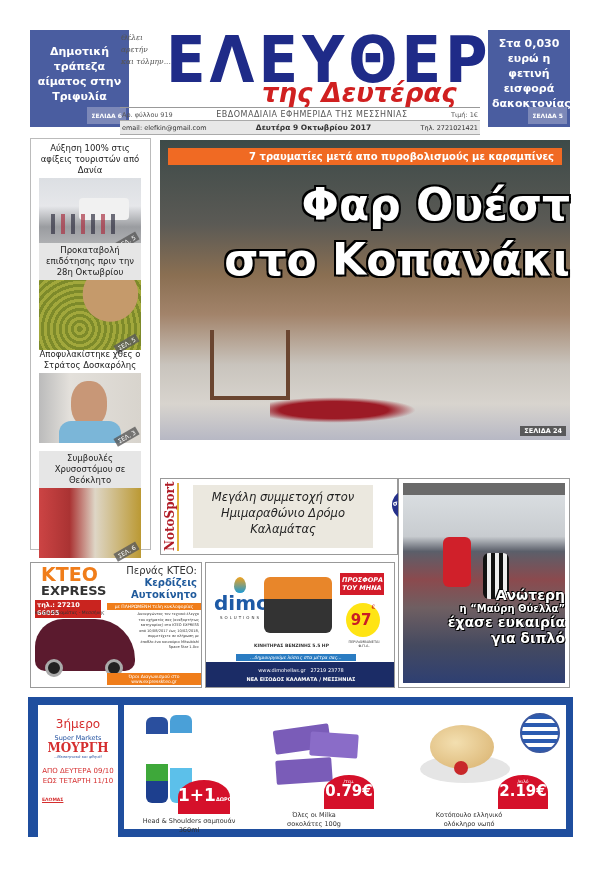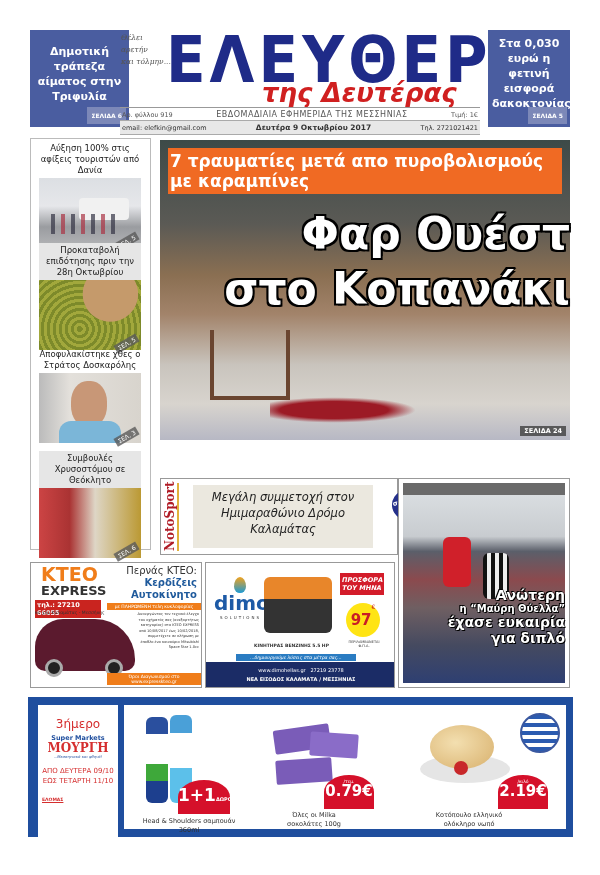--- a/index.html
+++ b/index.html
@@ -12,21 +12,21 @@
   .sub-mast { font-family: "DejaVu Sans", sans-serif; font-style: italic; font-weight: bold; color: #d02020; font-size: 26px; }
   .metaline { font-size: 6.5px; color: #555; display: flex; justify-content: space-between; align-items: center; border-top: 1px solid #999; padding: 2px 2px; }
   .metaline2 { font-size: 6.5px; color: #333; background: #e8e8e8; display: flex; justify-content: space-between; align-items: center; padding: 2px 2px; border-top: 1px solid #aaa; border-bottom: 1px solid #aaa; }
   .left-col { border: 1px solid #bbb; background: #fff; }
   .story-card { position: absolute; left: 5px; width: 102px; }
   .story-card .hd { font-size: 8.5px; text-align: center; color: #222; line-height: 11px; padding: 2px 0; }
   .story-card .hd.grey { background: #e6e6e6; }
   .story-card .img { position: relative; width: 102px; height: 70px; }
   .sel-tag { position: absolute; right: 2px; bottom: 2px; font-size: 6px; color: #fff; background: rgba(90,90,90,0.8); padding: 1px 3px; transform: rotate(-30deg); }
   .main-photo { background: linear-gradient(180deg,#3d4a48 0%,#5b5a55 28%,#8a6f52 45%,#a2836a 58%,#c9c4bd 75%,#d8d4ce 88%,#b7b8c4 100%); }
-  .orange-banner { background: #f06a23; color: #fff; font-weight: bold; font-size: 17px; text-align: left; padding: 3px 2px; }
+  .orange-banner { background: #f06a23; color: #fff; font-weight: bold; font-size: 10px; text-align: right; padding: 3px 8px; }
   .big-head { color: #fff; font-weight: bold; text-align: right; font-family: "DejaVu Sans", sans-serif; -webkit-text-stroke: 2px #000; paint-order: stroke fill; text-shadow: 2px 2px 0 #000, -2px -2px 0 #000, 2px -2px 0 #000, -2px 2px 0 #000; }
   .box { border: 1px solid #999; background: #fff; }
   .price-badge { position: absolute; background: #d5102a; color: #fff; font-weight: bold; border-radius: 50% 50% 0 0; text-align: center; }
   .caption { position: absolute; font-size: 6.5px; color: #333; text-align: center; line-height: 9px; }
 </style>
 </head>
 <body>
 
 <div class="abs side-promo" style="left:30px;top:30px;width:99px;height:97px;">
   <span>Δημοτική τράπεζα αίματος στην Τριφυλία</span>
@@ -153,21 +153,21 @@
   <div class="abs" style="left:30px;top:91px;width:120px;background:#2a7cc2;color:#fff;font-size:4.5px;font-style:italic;padding:1px;text-align:center;">...δημιουργούμε λύσεις στα μέτρα σας...</div>
   <div class="abs" style="left:0;top:99px;width:190px;height:27px;background:#1b2c66;color:#fff;text-align:center;font-size:5px;padding-top:4px;line-height:9px;">
     <div><span>www.dimohellas.gr</span>&nbsp;&nbsp;&nbsp;<span>27219 23778</span></div>
     <div style="font-weight:bold;">ΝΕΑ ΕΙΣΟΔΟΣ ΚΑΛΑΜΑΤΑ / ΜΕΣΣΗΝΙΑΣ</div>
   </div>
 </div>
 
 <div class="abs" style="left:28px;top:697px;width:545px;height:140px;background:#1f4e9e;padding:5px;">
   <div class="abs" style="left:10px;top:8px;width:80px;height:156px;background:#fff;text-align:center;padding-top:12px;">
     <div style="color:#d52e2e;font-size:12px;">3ήμερο</div>
-    <div style="color:#1f4e9e;font-weight:bold;font-size:6.5px;margin-top:3px;">Super Markets</div>
+    <div style="color:#1f4e9e;font-weight:normal;font-size:6.5px;margin-top:3px;">Super Markets</div>
     <div style="color:#d52e2e;font-weight:bold;font-family:'DejaVu Serif',serif;font-size:12px;line-height:12px;">ΜΟΥΡΓΗ</div>
     <div style="color:#1f4e9e;font-size:3.8px;font-style:italic;">...Μεσσηνιακά και φθηνά!</div>
     <div style="color:#d52e2e;font-size:7px;margin-top:8px;">ΑΠΟ ΔΕΥΤΕΡΑ 09/10</div>
     <div style="color:#d52e2e;font-size:7px;margin-top:2px;">ΕΩΣ ΤΕΤΑΡΤΗ 11/10</div>
     <div style="color:#d52e2e;font-size:4.5px;font-weight:bold;text-align:left;padding-left:4px;margin-top:12px;text-decoration:underline;">ΕΛΟΜΑΣ</div>
   </div>
   <div class="abs" style="left:96px;top:8px;width:442px;height:124px;background:#fff;">
 
     <div class="abs" style="left:22px;top:12px;width:22px;height:86px;background:linear-gradient(180deg,#2a4f9e 0 20%,#fff 20% 55%,#3ea83a 55% 75%,#1d3f8e 75%);border-radius:6px;"></div>
     <div class="abs" style="left:46px;top:10px;width:22px;height:88px;background:linear-gradient(180deg,#4aa0d8 0 20%,#fff 20% 60%,#5cc0ea 60%);border-radius:6px;"></div>

